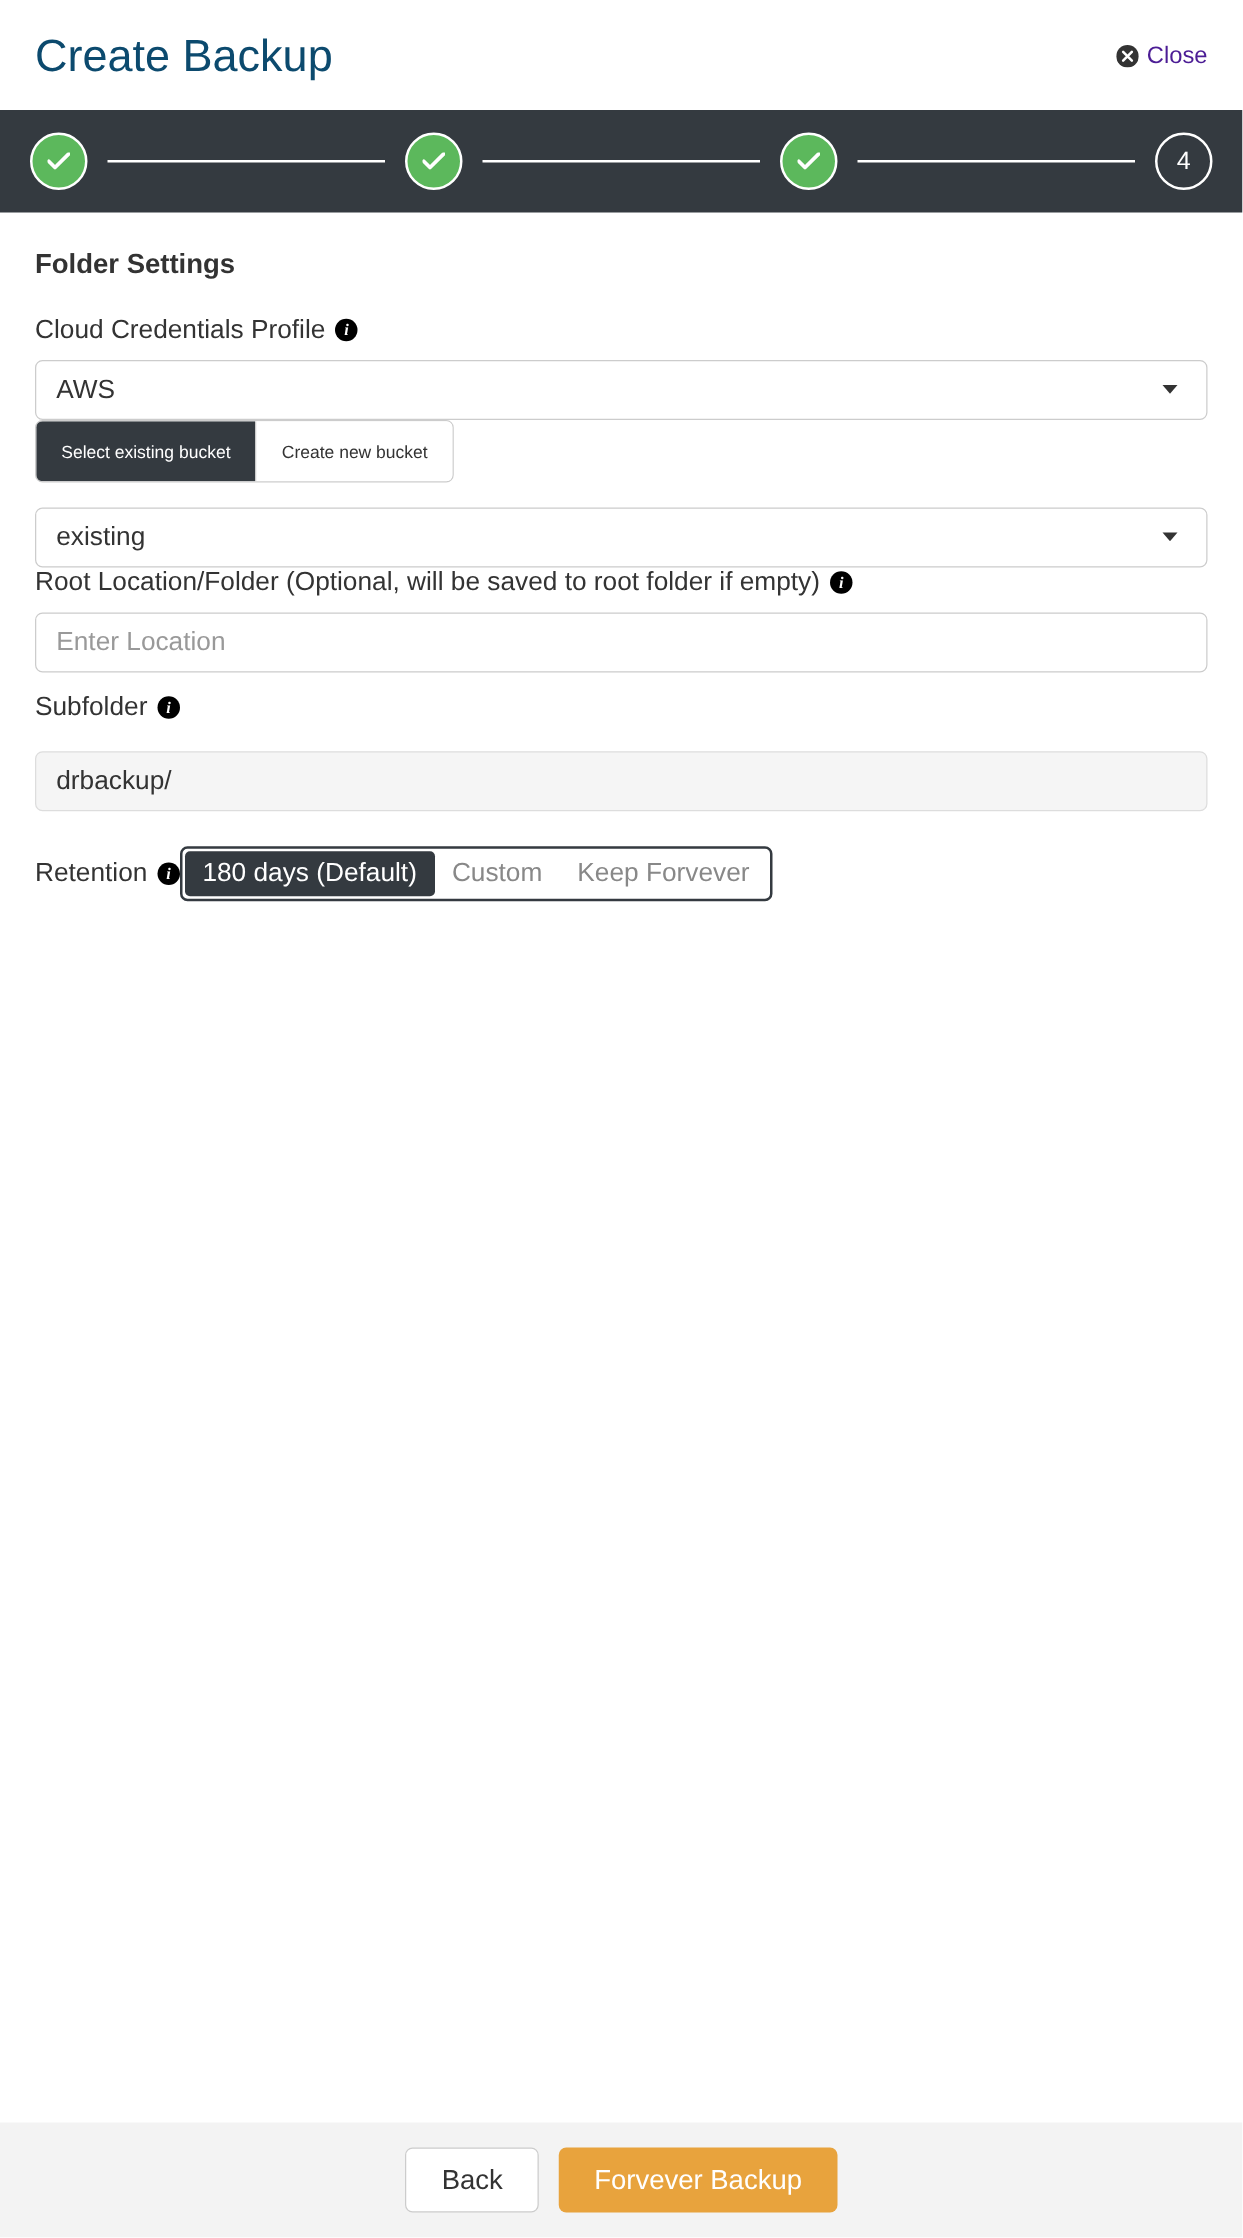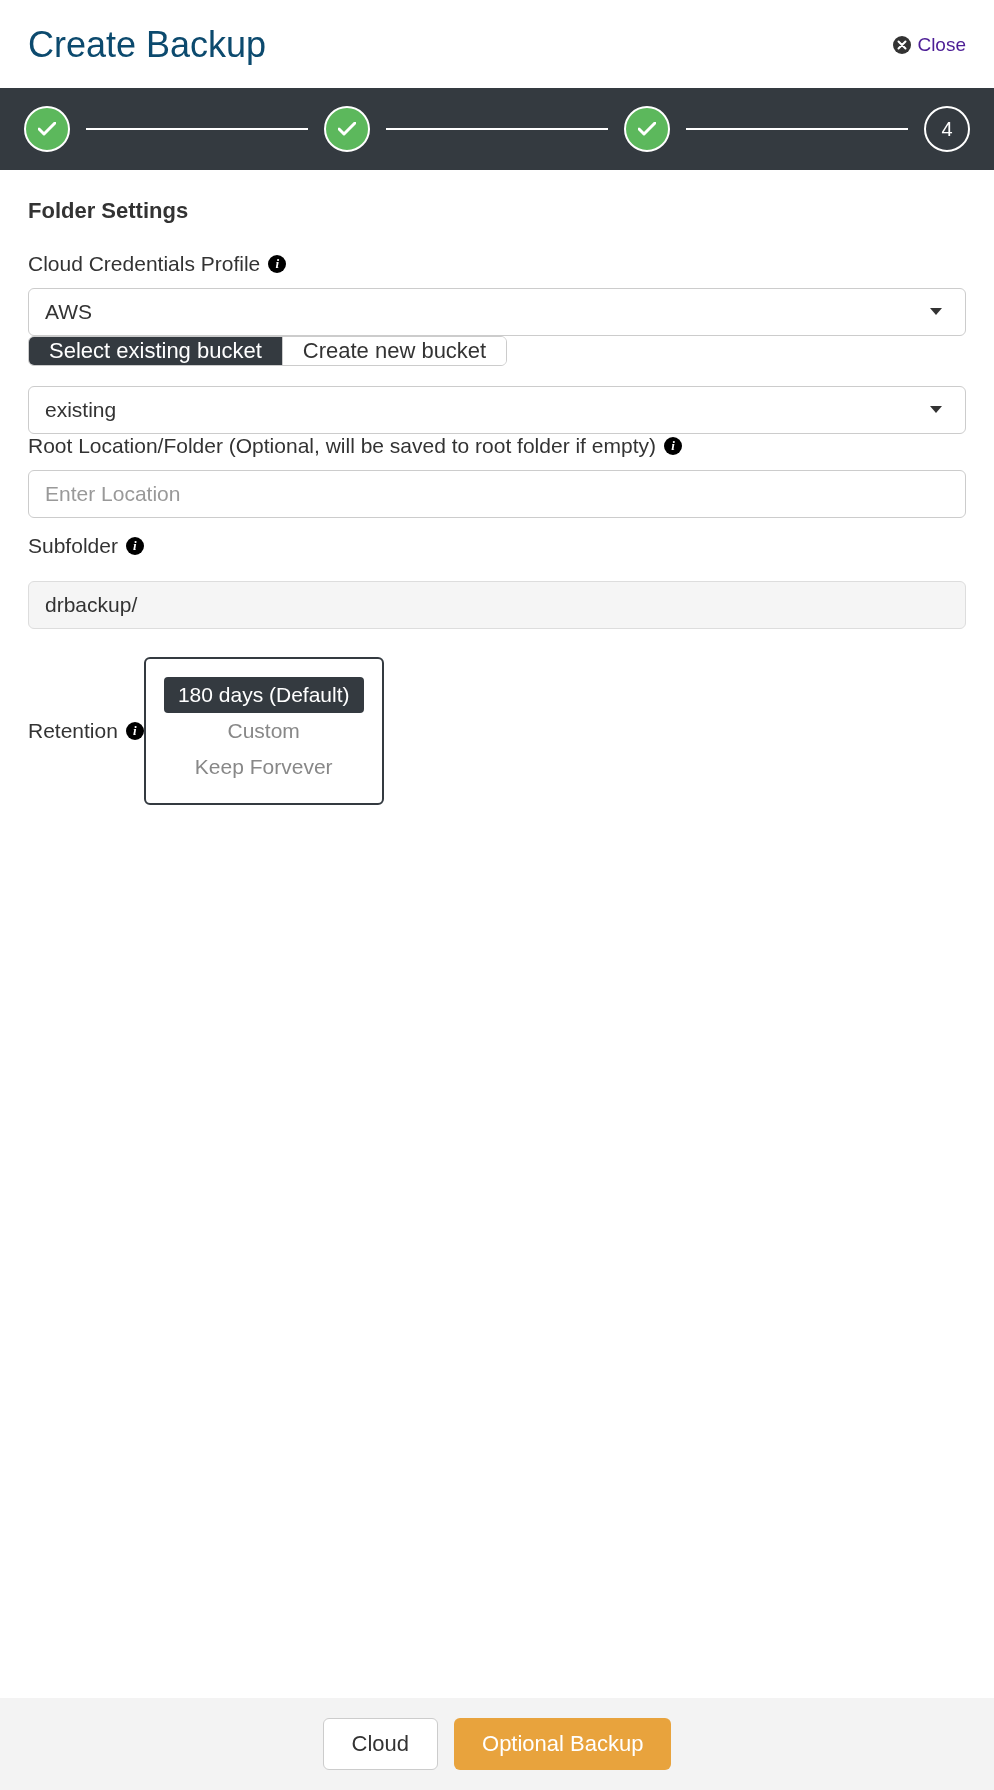--- a/index.html
+++ b/index.html
@@ -150,22 +150,22 @@
 
   
   .bucket-toggle {
     display: inline-flex;
     border: 1px solid #ccc;
     border-radius: 6px;
     overflow: hidden;
     margin-bottom: 20px;
   }
   .bucket-toggle .btn {
-    padding: 1px 20px;
-    font-size: 22px;
+    padding: 16px 20px;
+    font-size: 14px;
     cursor: pointer;
     border: none;
     background: #fff;
     color: #333;
   }
   .bucket-toggle .btn.active {
     background: #343a40;
     color: #fff;
   }
   .bucket-toggle .btn + .btn {
@@ -176,22 +176,21 @@
   .retention-row {
     display: flex;
     align-items: center;
     margin-top: 8px;
   }
   .retention-row .field-label { margin-bottom: 0; }
   .retention-toggle {
     display: inline-flex;
     border: 2px solid #343a40;
     border-radius: 6px;
-    padding: 18px;
-    flex-direction: column;
+    padding: 2px;
   }
   .retention-toggle .seg {
     padding: 6px 14px;
     font-size: 21px;
     border-radius: 4px;
     cursor: pointer;
     color: #888;
     border: none;
     background: transparent;
   }
@@ -330,15 +329,15 @@
     </div>
     <div class="retention-toggle">
       <button class="seg active">180 days (Default)</button>
       <button class="seg">Custom</button>
       <button class="seg">Keep Forvever</button>
     </div>
   </div>
 </div>
 
 <div class="footer">
-  <button class="btn-back">Cloud</button>
-  <button class="btn-primary">Optional Backup</button>
+  <button class="btn-back">Back</button>
+  <button class="btn-primary">Forvever Backup</button>
 </div>
 
 </body></html>

